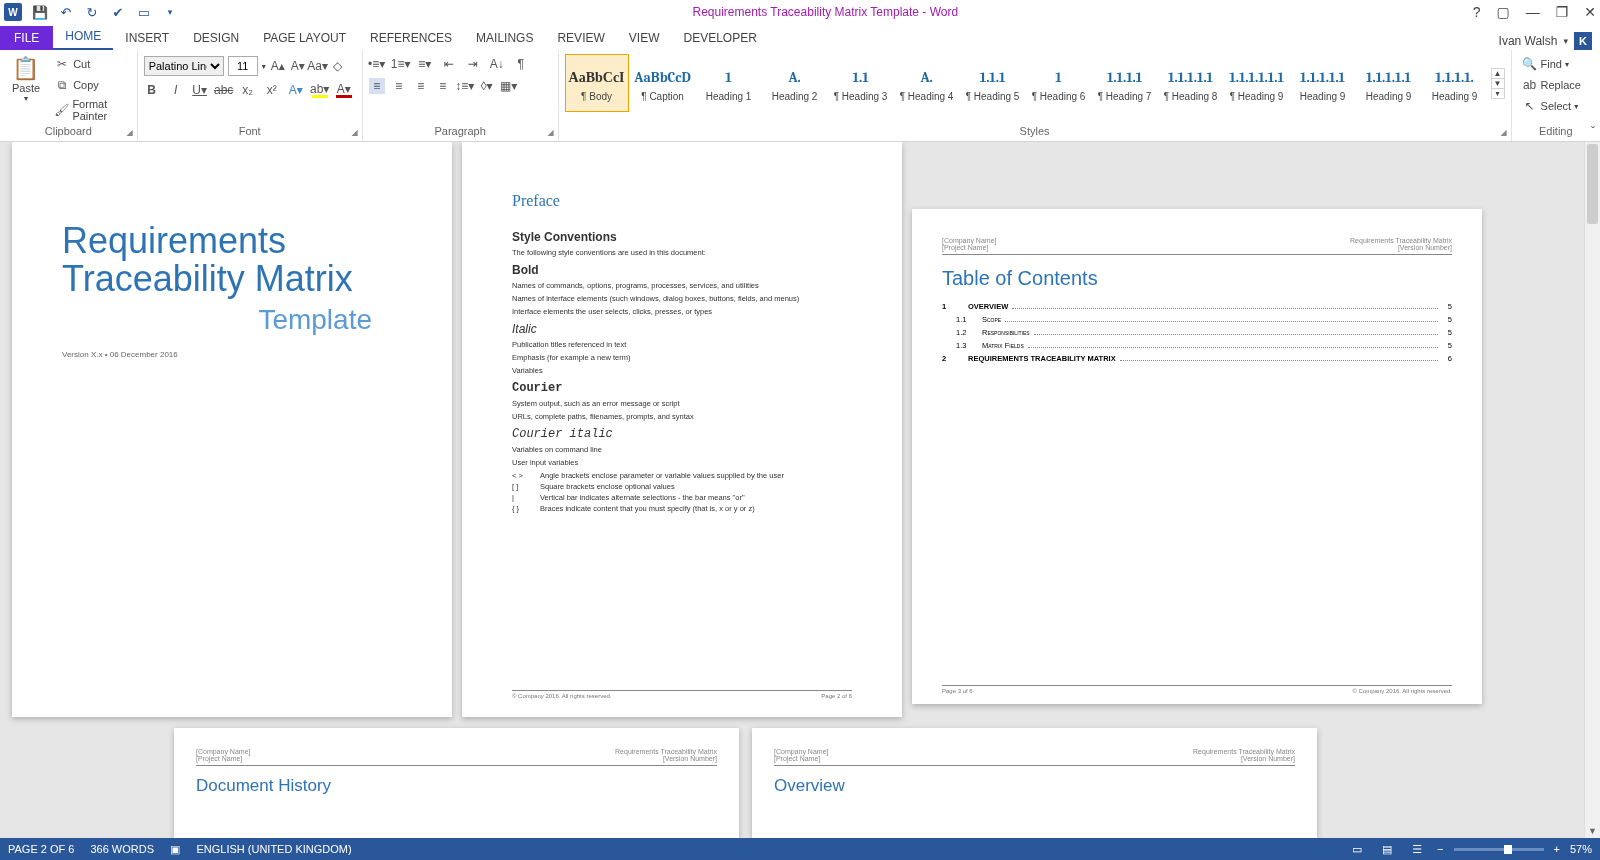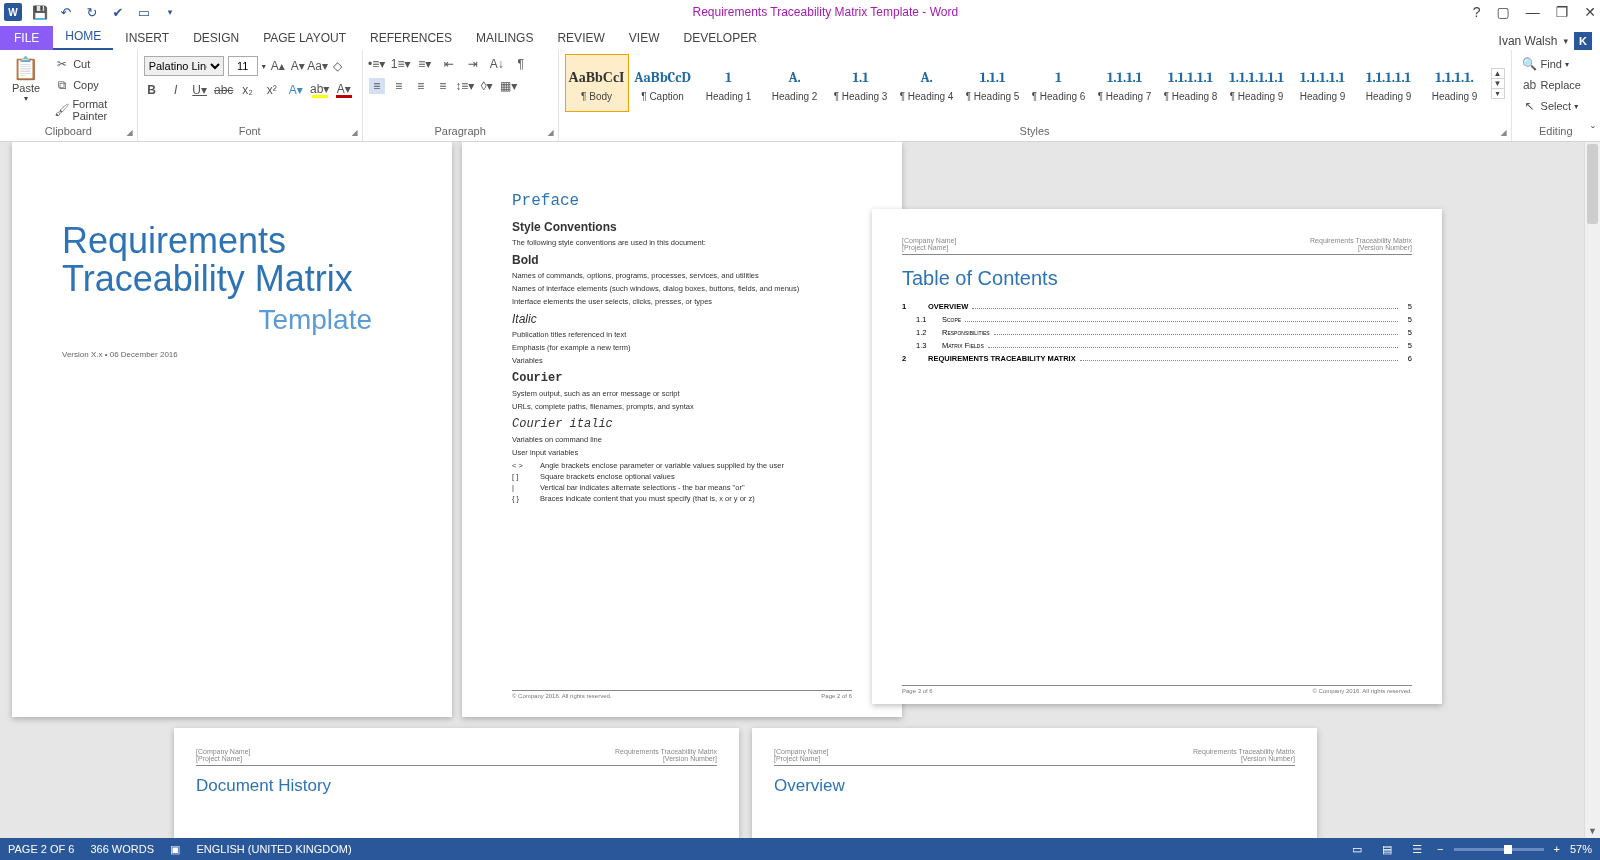--- a/index.html
+++ b/index.html
@@ -8,21 +8,21 @@
 
 .titlebar { height: 24px; background: #fff; display: flex; align-items: center; padding: 0 4px; font-size: 11px; }
 .titlebar .qat { display: flex; gap: 10px; align-items: center; }
 .titlebar .qat .icon { width: 16px; height: 16px; display: flex; align-items: center; justify-content: center; color: #2a579a; font-size: 13px; }
 .titlebar .title { flex: 1; text-align: center; color: #a21caf; font-size: 12px; }
 .titlebar .wincontrols { display: flex; gap: 16px; color: #444; font-size: 14px; }
 .word-icon { width:18px; height:18px; background:#2a579a; color:#fff; font-size:10px; font-weight:bold; display:flex; align-items:center; justify-content:center; border-radius:2px; }
 
 
 .tabs { height: 26px; display: flex; align-items: flex-end; font-size: 12px; }
-.tabs .file { background:#8b5cf6; color:#fff; padding: 5px 14px; }
+.tabs .file { background:#6d28d9; color:#fff; padding: 5px 14px; }
 .tabs .tab { padding: 5px 12px; color:#444; cursor:pointer; }
 .tabs .tab.active { color:#2a579a; border-bottom:2px solid #2a579a; }
 .tabs .spacer { flex:1; }
 .tabs .userarea { display:flex; align-items:center; gap:6px; padding-right:8px; color:#444; font-size:12px; }
 .user-badge { width:18px; height:18px; background:#2a579a; color:#fff; font-size:11px; font-weight:bold; display:flex; align-items:center; justify-content:center; }
 
 
 .ribbon { height:92px; border-bottom:1px solid #d4d4d4; display:flex; font-size:11px; color:#444; }
 .group { border-right:1px solid #e4e4e4; padding:2px 6px 0 6px; display:flex; flex-direction:column; justify-content:space-between; position:relative; }
 .group-label { text-align:center; font-size:11px; color:#666; padding:2px 0 4px 0; display:flex; justify-content:center; align-items:center; gap:6px; }
@@ -45,30 +45,30 @@
 
 
 .docarea { position:absolute; top:142px; left:0; right:16px; bottom:22px; background:#e6e6e6; overflow:hidden; padding:0; }
 .scrollbar-v { position:absolute; top:142px; right:0; width:16px; bottom:22px; background:#f0f0f0; border-left:1px solid #dcdcdc; }
 .scrollbar-v .thumb { position:absolute; top:2px; left:2px; right:2px; height:80px; background:#cdcdcd; border-radius:2px; }
 .scrollbar-v .arrow { position:absolute; left:0; right:0; height:14px; display:flex; align-items:center; justify-content:center; font-size:9px; color:#666; }
 
 .page { background:#fff; position:absolute; box-shadow:0 2px 6px rgba(0,0,0,0.25); }
 .page1 { left:12px; top:0; width:440px; height:575px; }
 .page2 { left:462px; top:0; width:440px; height:575px; }
-.page3 { left:872px; top:67px; width:570px; height:495px; }
+.page3 { left:912px; top:67px; width:570px; height:495px; }
 .page4 { left:174px; top:586px; width:565px; height:110px; }
 .page5 { left:752px; top:586px; width:565px; height:110px; }
 
 .doc-title { font-family: "Segoe UI Light", sans-serif; font-size:36px; color:#2e74b5; font-weight:300; line-height:1.05; }
 .doc-subtitle { font-family: "Segoe UI Light", sans-serif; font-size:28px; color:#5b9bd5; font-weight:400; margin-top:6px;text-align:right; }
 .doc-version { font-size:8px; color:#666; margin-top:14px; }
 
 .p2 { padding:50px 50px 20px 50px; font-family:"Palatino Linotype", serif; font-size:8px; color:#333; }
-.p2 h2 { font-family:Liberation Mono, monospace; font-size:16px; color:#2e74b5; font-weight:300; margin-bottom:10px; }
+.p2 h2 { font-family:Liberation Serif, serif; font-size:16px; color:#2e74b5; font-weight:300; margin-bottom:20px; }
 .p2 .sub { font-weight:bold; font-size:12px; margin:6px 0 4px 0; }
 .p2 p { margin:4px 0; font-size:7.5px; }
 .p2 .footer { position:absolute; bottom:18px; left:50px; right:50px; border-top:1px solid #888; font-size:6px; color:#777; padding-top:2px; display:flex; justify-content:space-between; }
 .p2 .indent { display:flex; gap:14px; margin:2px 0; font-size:7.5px; }
 .p2 .indent .sym { width:14px; }
 
 .p3 { padding:28px 30px; font-family:"Palatino Linotype", serif; }
 .p3 .hdr { display:flex; justify-content:space-between; font-size:7px; color:#888; border-bottom:1px solid #888; padding-bottom:3px; margin-bottom:12px; }
 .p3 h2 { font-family:"Segoe UI Light", sans-serif; font-size:20px; color:#2e74b5; font-weight:300; margin-bottom:12px; }
 .toc-row { display:flex; font-size:7.5px; margin:4px 0; align-items:baseline; }

